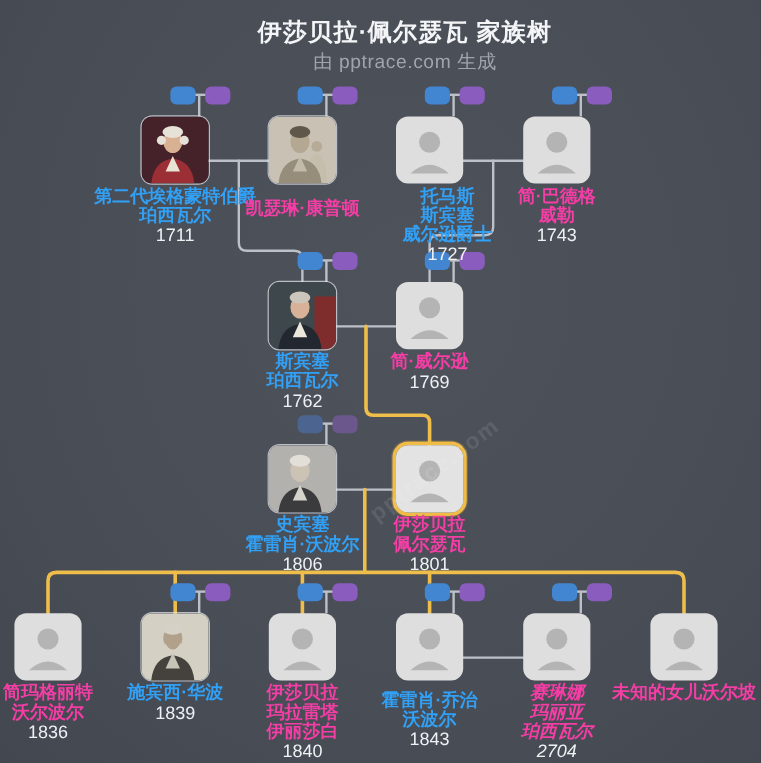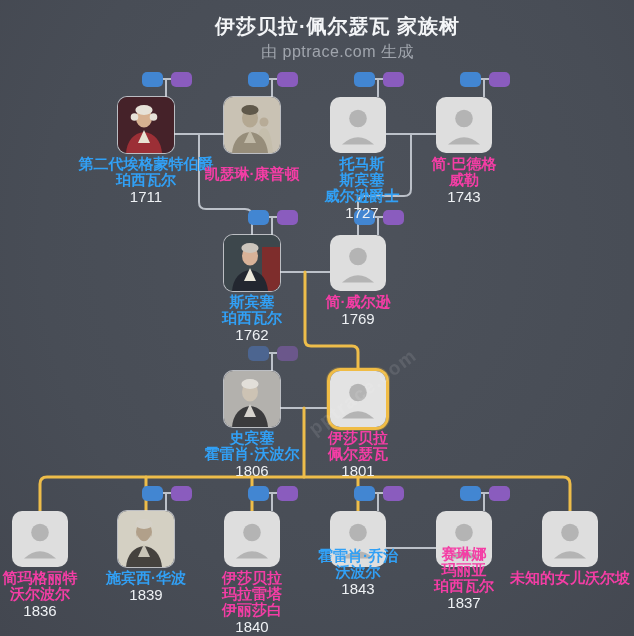--- a/index.html
+++ b/index.html
@@ -122,21 +122,21 @@
       <div class="b-box purple"></div>
       </div>
       <div class="node" style="left: 330px; top: 97px;">
         <div class="ph">
           <svg viewBox="0 0 56 56">
   <circle cx="28" cy="21.5" r="8.8" fill="#b4b4b4"></circle>
   <path d="M12 47.5 Q28 33 44 47.5 Z" fill="#b4b4b4"></path>
 </svg>
         </div>
       </div>
-      <div class="label male" style="left: 277px; top: 156px;">
+      <div class="label male" style="left: 288px; top: 156px;">
         <span class="nm">托马斯</span>
         <span class="nm">斯宾塞</span>
         <span class="nm">威尔逊爵士</span>
         <div class="yr">1727</div>
       </div>
       <div class="badge" style="left: 460px; top: 72px;">
         <div class="b-wire-h"></div>
       <div class="b-wire-v"></div>
       <div class="b-box blue"></div>
       <div class="b-box purple"></div>
@@ -292,44 +292,44 @@
       <div class="b-box purple"></div>
       </div>
       <div class="node" style="left: 330px; top: 511px;">
         <div class="ph">
           <svg viewBox="0 0 56 56">
   <circle cx="28" cy="21.5" r="8.8" fill="#b4b4b4"></circle>
   <path d="M12 47.5 Q28 33 44 47.5 Z" fill="#b4b4b4"></path>
 </svg>
         </div>
       </div>
-      <div class="label male" style="left: 273px; top: 548px;">
+      <div class="label male" style="left: 273px; top: 576px;">
         <span class="nm">霍雷肖·乔治</span>
         <span class="nm">沃波尔</span>
         <div class="yr">1843</div>
       </div>
       <div class="badge" style="left: 460px; top: 486px;">
         <div class="b-wire-h"></div>
       <div class="b-wire-v"></div>
       <div class="b-box blue"></div>
       <div class="b-box purple"></div>
       </div>
       <div class="node" style="left: 436px; top: 511px;">
         <div class="ph">
           <svg viewBox="0 0 56 56">
   <circle cx="28" cy="21.5" r="8.8" fill="#b4b4b4"></circle>
   <path d="M12 47.5 Q28 33 44 47.5 Z" fill="#b4b4b4"></path>
 </svg>
         </div>
       </div>
-      <div class="label female" style="left: 379px; top: 546px;">
+      <div class="label female" style="left: 379px; top: 570px; font-style: italic;">
         <span class="nm">赛琳娜</span>
         <span class="nm">玛丽亚</span>
         <span class="nm">珀西瓦尔</span>
-        <div class="yr">1837</div>
+        <div class="yr">2704</div>
       </div>
       <div class="node" style="left: 542px; top: 511px;">
         <div class="ph">
           <svg viewBox="0 0 56 56">
   <circle cx="28" cy="21.5" r="8.8" fill="#b4b4b4"></circle>
   <path d="M12 47.5 Q28 33 44 47.5 Z" fill="#b4b4b4"></path>
 </svg>
         </div>
       </div>
       <div class="label female" style="left: 485px; top: 570px;">

